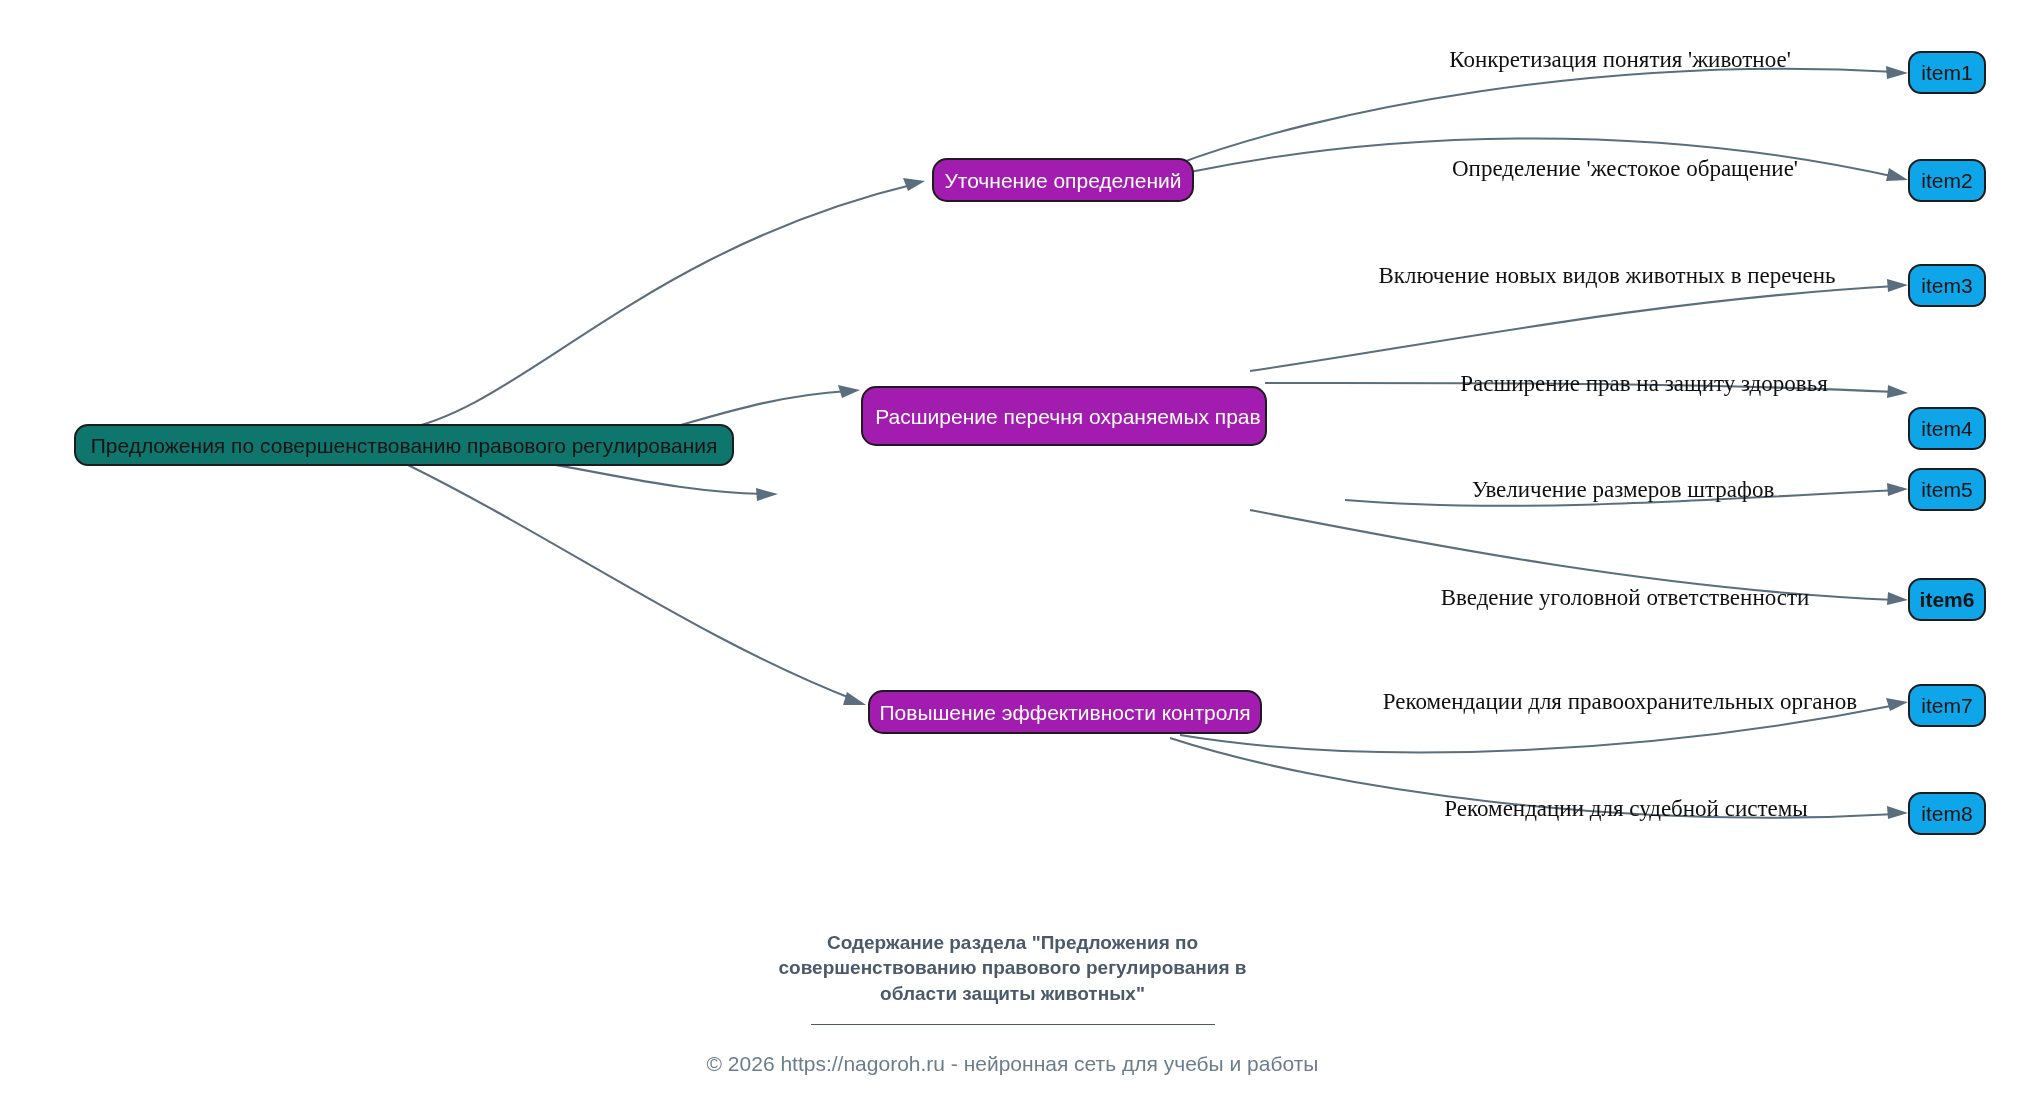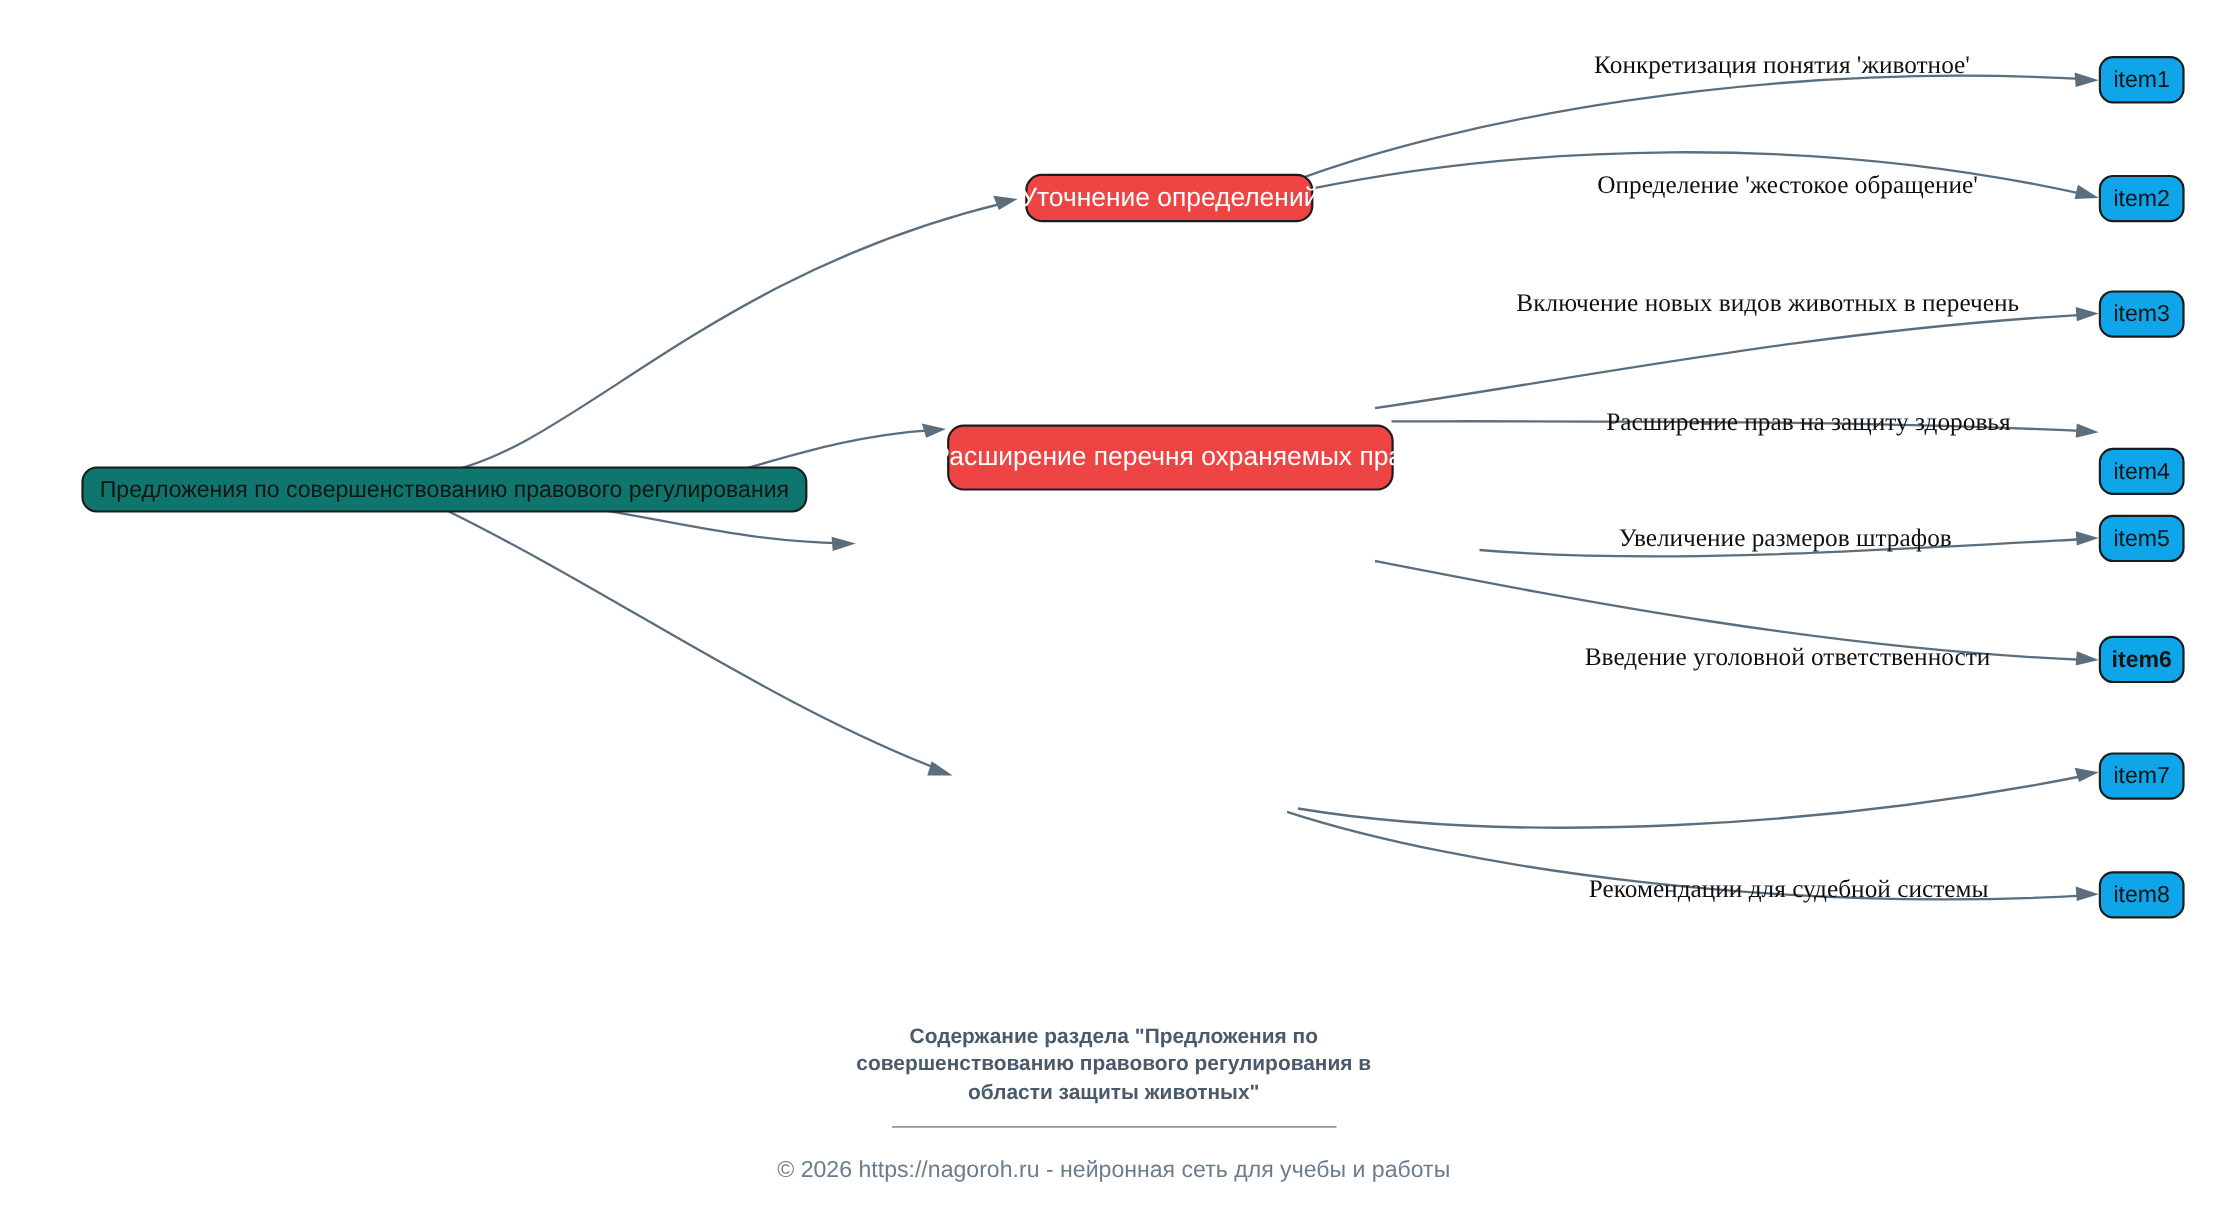--- a/index.html
+++ b/index.html
@@ -59,24 +59,24 @@
     background: #0f766e;
     border: 2.2px solid #1c1c1c;
     color: #141414;
     font-size: 21px;
     padding: 0 14px;
     border-radius: 14px;
     margin-left: 26px;
   }
 
   .node-branch {
-    background: #ef4444;
+    background: #a21caf;
     border: 2.2px solid #1c1c1c;
     color: #ffffff;
-    font-size: 24px;
+    font-size: 21px;
     padding: 0 16px;
     border-radius: 15px;
   }
 
   .node-leaf {
     background: #0ea5e9;
     border: 2.2px solid #1c1c1c;
     color: #141414;
     font-size: 21px;
     border-radius: 13px;
@@ -197,30 +197,32 @@
   <div class="edge-label" style="left:1625px; top:168px;">Определение 'жестокое обращение'</div>
 
   <div class="edge-label" style="left:1607px; top:275px;">Включение новых видов животных в перечень</div>
 
   <div class="edge-label" style="left:1644px; top:383px;">Расширение прав на защиту здоровья</div>
 
   <div class="edge-label" style="left:1623px; top:489px;">Увеличение размеров штрафов</div>
 
   <div class="edge-label" style="left:1625px; top:597px;">Введение уголовной ответственности</div>
 
+  <div class="edge-label" style="left:1620px; top:701px;">Рекомендации для правоохранительных органов</div>
 
   <div class="edge-label" style="left:1626px; top:808px;">Рекомендации для судебной системы</div>
 
   <div class="node node-root" style="left:48px; top:424px; width:660px; height:42px;">Предложения по совершенствованию правового регулирования</div>
 
   <div class="node node-branch" style="left:932px; top:158px; width:262px; height:44px;">Уточнение определений</div>
 
   <div class="node node-branch" style="left:861px; top:386px; width:406px; height:60px;padding-left:24px;">Расширение перечня охраняемых прав</div>
 
 
+  <div class="node node-branch" style="left:868px; top:690px; width:394px; height:44px;">Повышение эффективности контроля</div>
 
   <div class="node node-leaf" style="left:1908px; top:51px; width:78px; height:43px;">item1</div>
 
   <div class="node node-leaf" style="left:1908px; top:159px; width:78px; height:43px;">item2</div>
 
   <div class="node node-leaf" style="left:1908px; top:264px; width:78px; height:43px;">item3</div>
 
   <div class="node node-leaf" style="left:1908px; top:371px; width:78px; height:43px;margin-top:36px;">item4</div>
 
   <div class="node node-leaf" style="left:1908px; top:468px; width:78px; height:43px;text-align:center;">item5</div>

